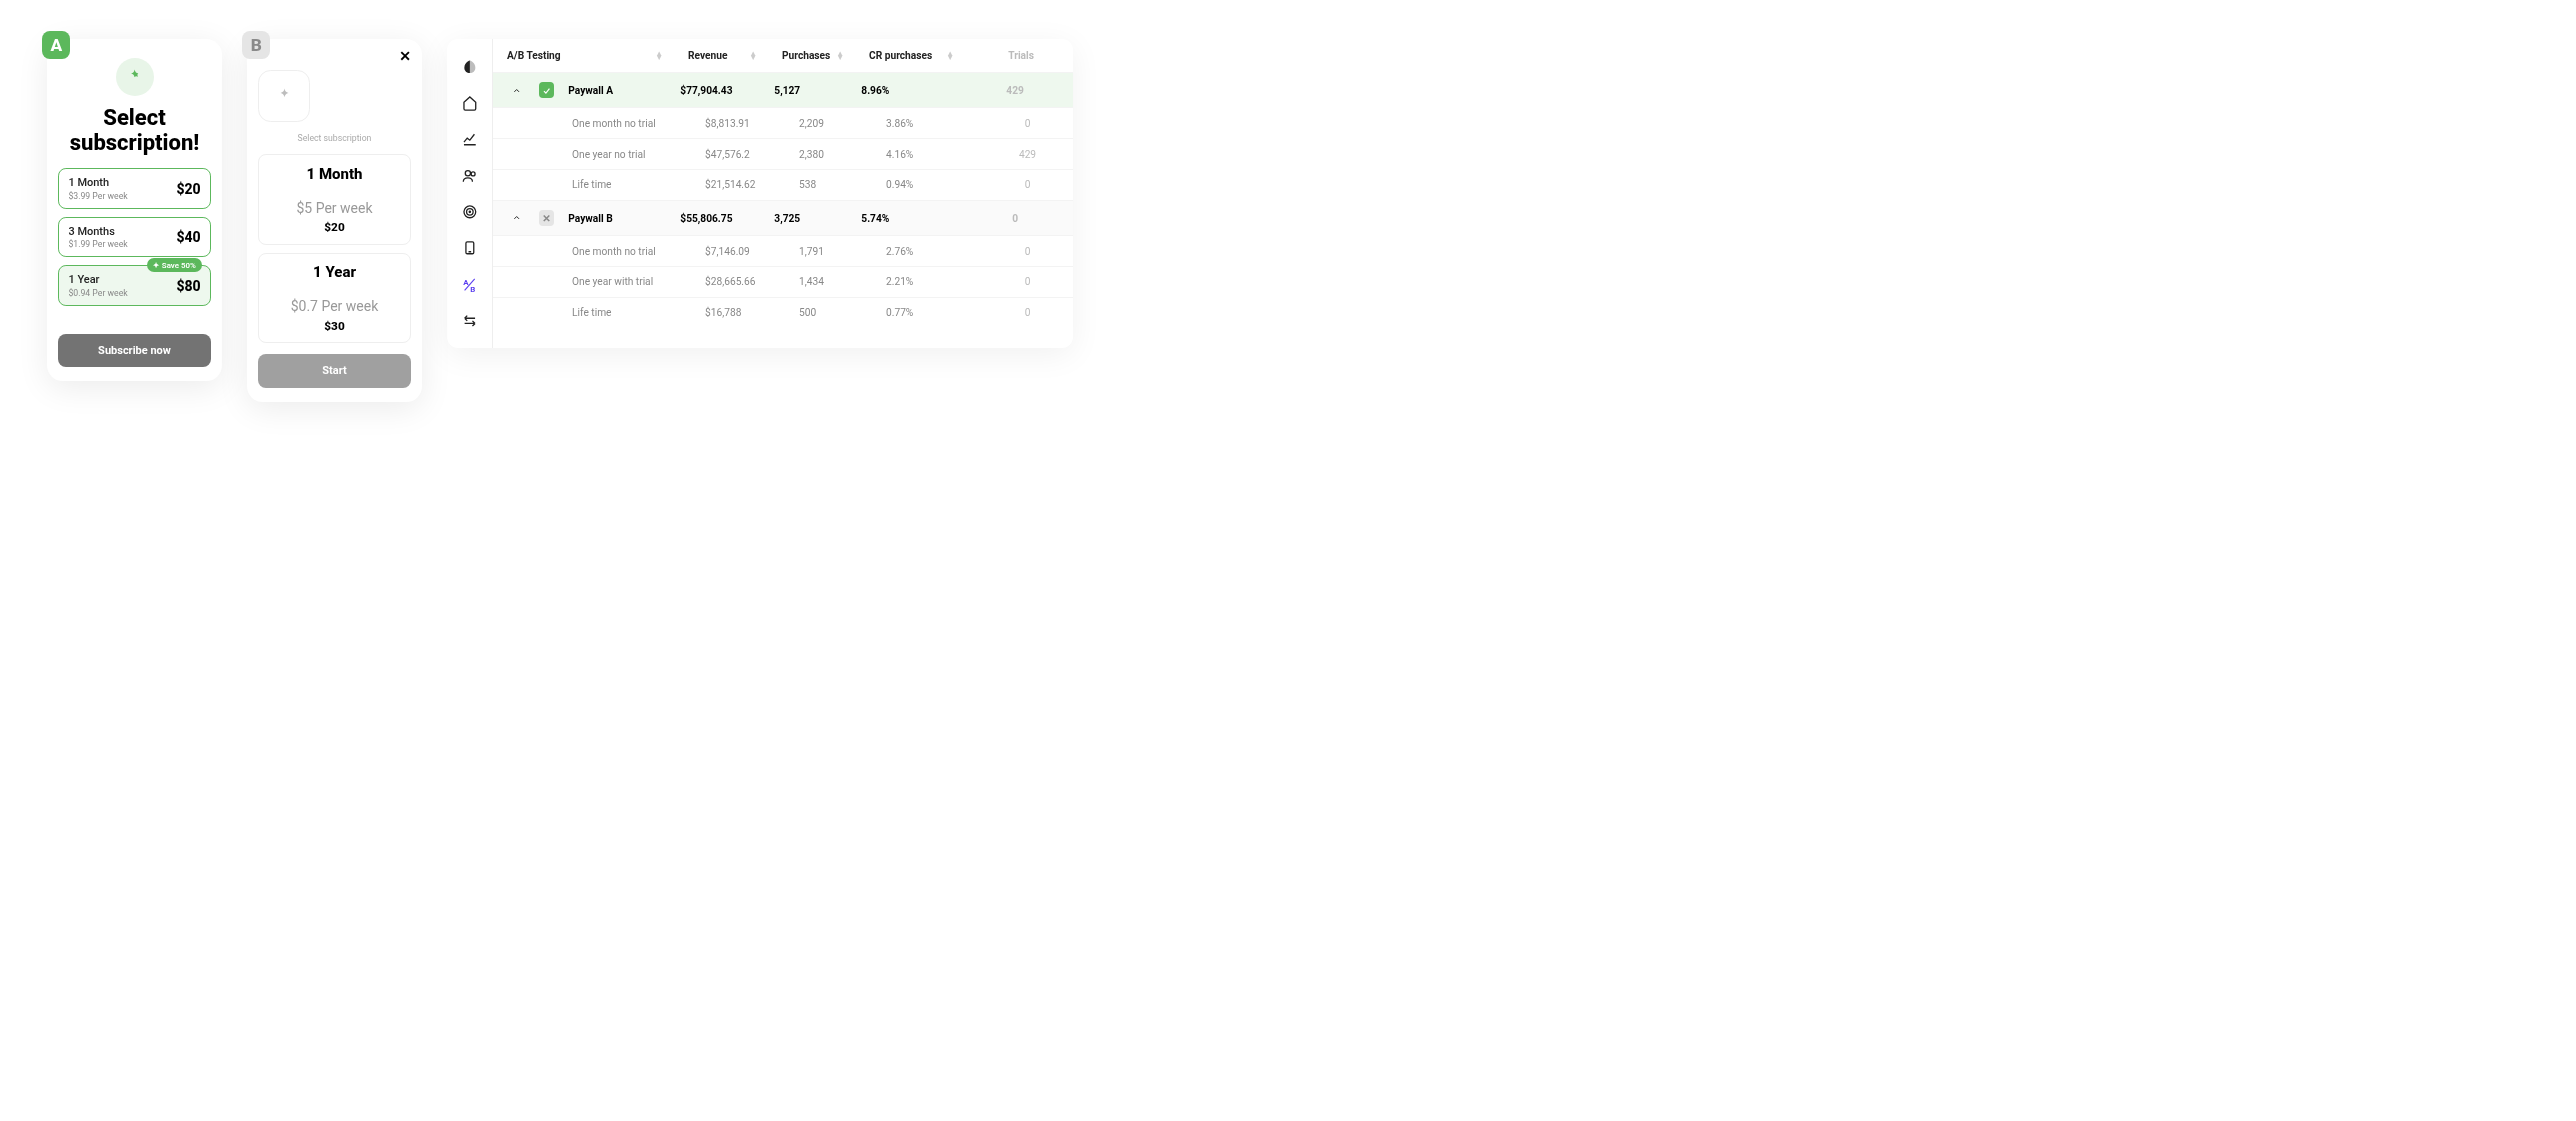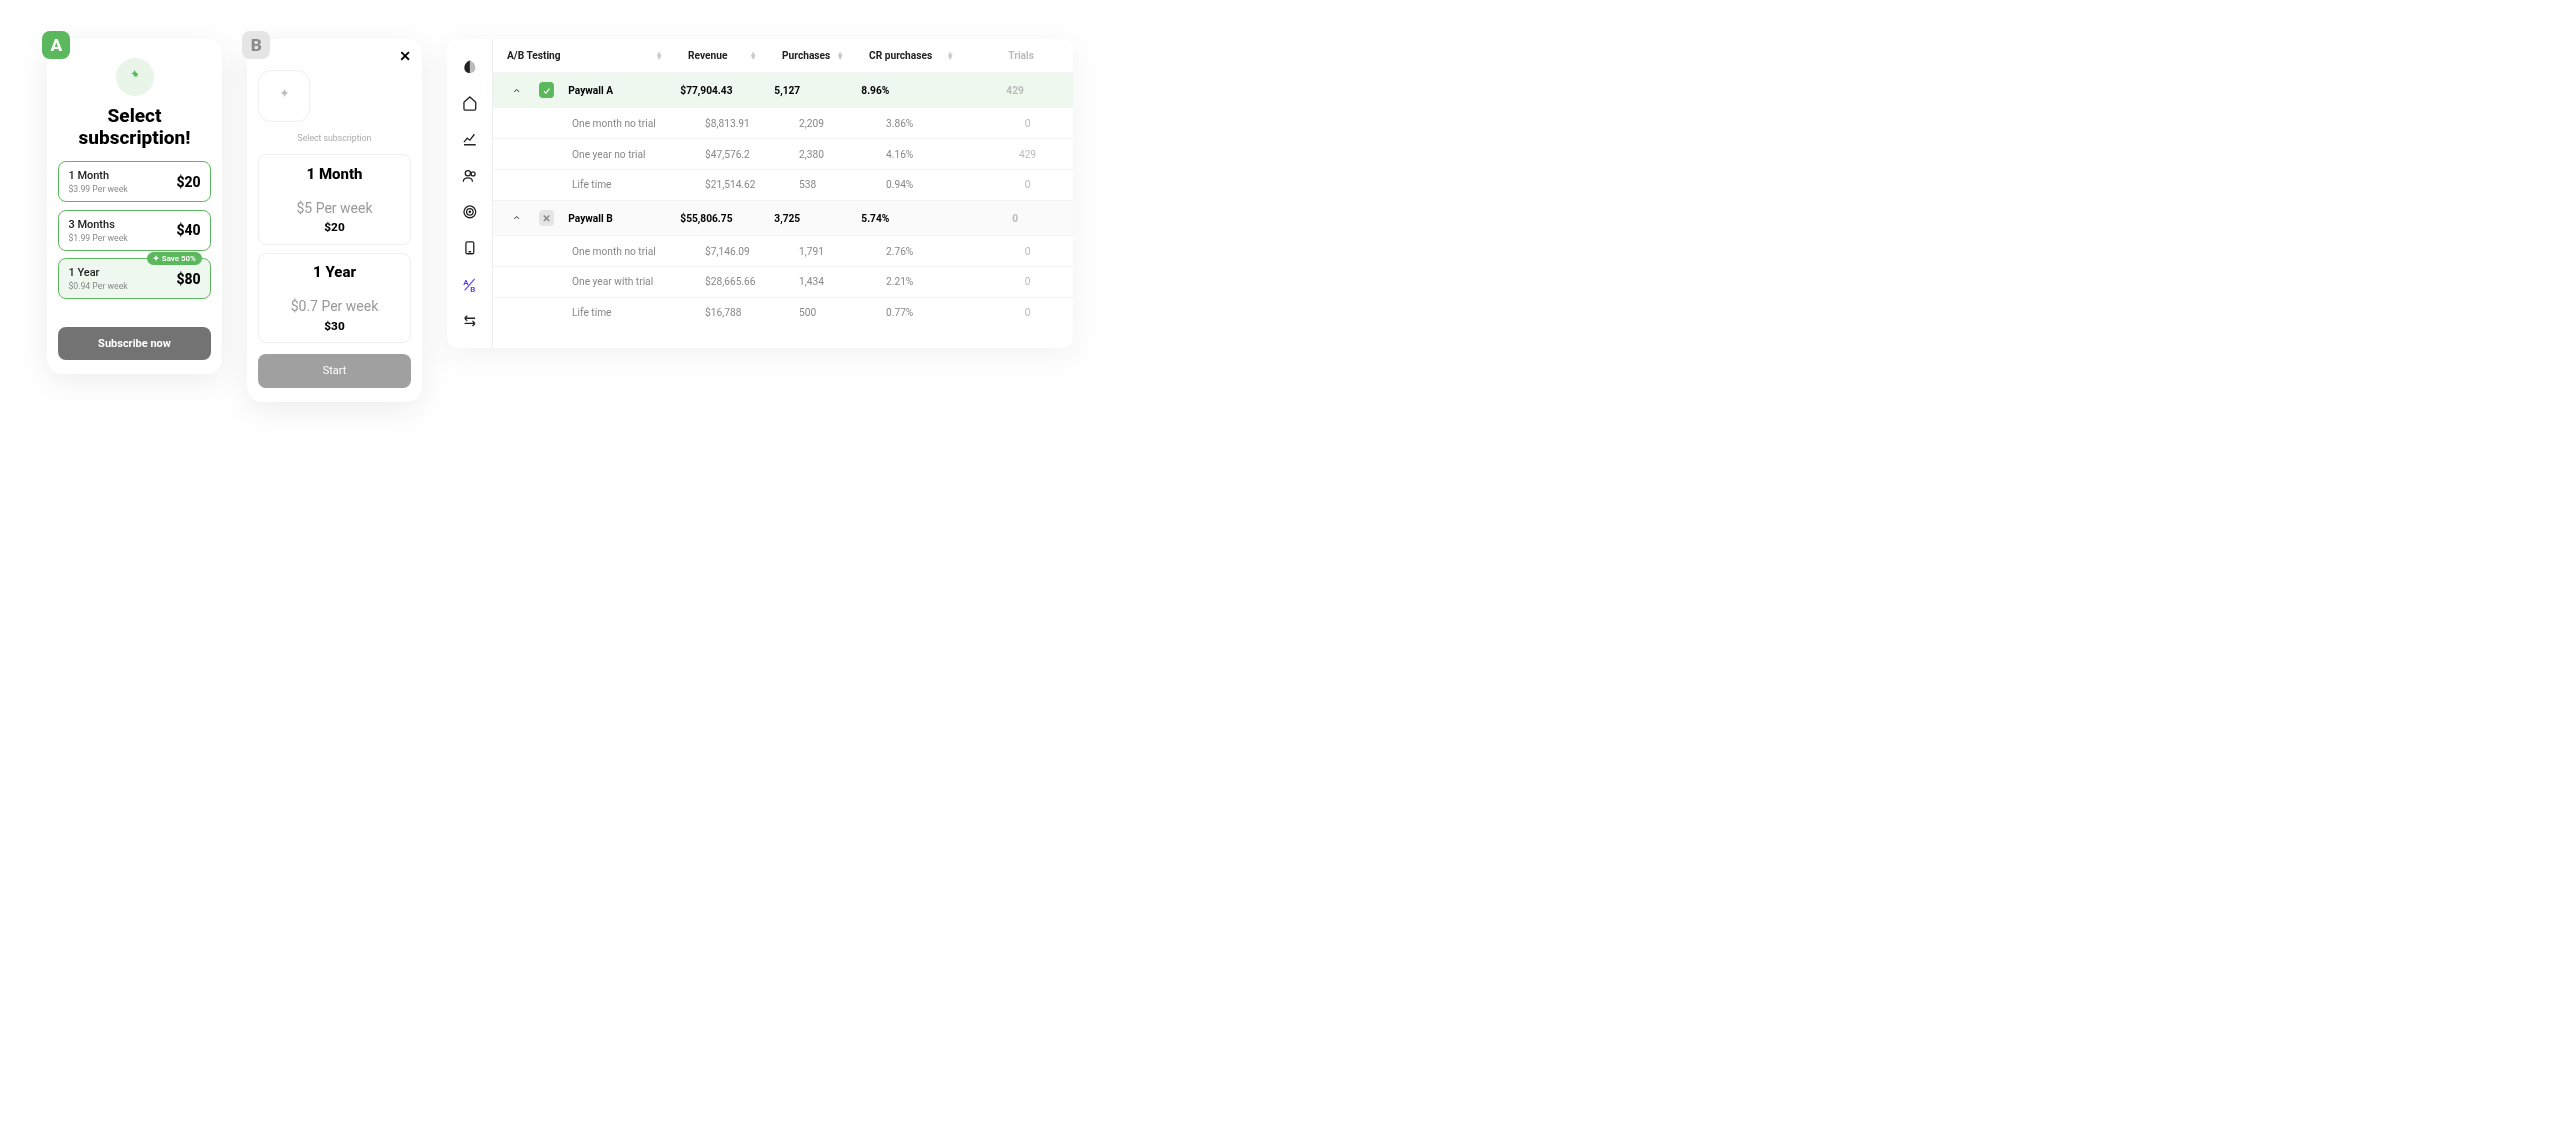--- a/index.html
+++ b/index.html
@@ -3,34 +3,34 @@
 <meta charset="utf-8">
 <style>
 *{box-sizing:border-box;margin:0;padding:0;font-family:-apple-system,BlinkMacSystemFont,"Segoe UI",Roboto,Helvetica,Arial,sans-serif}
 body{background:#fff;padding:39px 47px;display:flex;gap:25px;align-items:flex-start}
 .phone{width:175px;border-radius:15.7px;background:#fff;box-shadow:0 6.3px 31.5px rgba(0,0,0,0.08);padding:15.7px 11px 14px;position:relative}
 .variant-badge{position:absolute;top:-7.9px;left:-4.7px;width:28px;height:28px;border-radius:7.9px;display:flex;align-items:center;justify-content:center;font-weight:800;font-size:17.3px;color:#fff}
 .variant-a{background:#5cb85c}
 .variant-b{background:#e5e5e5;color:#8a8a8a}
 .sparkle-circle{width:38px;height:38px;border-radius:50%;background:#e8f5e8;display:flex;align-items:center;justify-content:center;margin:3.1px auto 9.4px}
 .sparkle-square{width:52px;height:52px;border-radius:12.6px;border:0.8px solid #eee;display:flex;align-items:center;justify-content:center;margin:15.7px 0 11px 0}
-.phone-a h2{text-align:center;font-size:19px;font-weight:800;line-height:1.15;margin-bottom:12.6px}
+.phone-a h2{text-align:center;font-size:22px;font-weight:800;line-height:1.15;margin-bottom:12.6px}
 .plan-a{border:1.2px solid #5cb85c;border-radius:7.9px;padding:7px 9.4px;display:flex;justify-content:space-between;align-items:center;margin-bottom:7.9px;background:#fff}
 .plan-a.highlight{background:#eef8ee;position:relative}
 .plan-a .name{font-size:11px;font-weight:500;color:#222}
 .plan-a .per{font-size:8.7px;color:#888;margin-top:1.6px}
 .plan-a .price{font-size:14px;font-weight:800}
 .save-pill{position:absolute;top:-7.9px;right:7.9px;background:#5cb85c;color:#fff;font-size:7.9px;font-weight:600;padding:2.4px 6.3px;border-radius:7.9px;display:flex;align-items:center;gap:2.4px}
 .btn-primary{width:100%;padding:10.2px;border:none;border-radius:7.9px;background:#737373;color:#fff;font-size:11px;font-weight:700;cursor:pointer;margin-top:20px}
 .phone-b .subtitle{font-size:8.7px;color:#aaa;text-align:center;margin-bottom:11px}
 .plan-b{border:0.8px solid #eee;border-radius:7.9px;padding:9.4px;text-align:center;margin-bottom:7.9px}
 .plan-b .name{font-size:15px;font-weight:800}
 .plan-b .per{font-size:14px;color:#999;margin-top:17px}
 .plan-b .price{font-size:11.8px;font-weight:800;margin-top:4.7px}
-.btn-secondary{width:100%;padding:10.2px;border:none;border-radius:7.9px;background:#a0a0a0;color:#fff;font-size:11px;font-weight:400;cursor:pointer;margin-top:3.1px}
+.btn-secondary{width:100%;padding:10.2px;border:none;border-radius:7.9px;background:#a0a0a0;color:#fff;font-size:11px;font-weight:700;cursor:pointer;margin-top:3.1px}
 .close-x{position:absolute;top:9.4px;right:11px;font-size:14px;font-weight:700;cursor:pointer}
 .dash{display:flex;border-radius:11px;background:#fff;box-shadow:0 6.3px 31.5px rgba(0,0,0,0.06);overflow:hidden;width:626px}
 .sidebar{width:46px;border-right:0.8px solid #eee;display:flex;flex-direction:column;align-items:center;padding:19px 0;gap:19px}
 .sidebar .ic{width:17.3px;height:17.3px;display:flex;align-items:center;justify-content:center;cursor:pointer;color:#222}
 .sidebar .ic.active{color:#5b3ff0}
 .table{flex:1}
 .thead{display:flex;align-items:center;padding:11px 14px;font-size:10.2px;font-weight:700;color:#222}
 .col-name{width:181px}
 .col-rev{width:94px}
 .col-pur{width:87px}

